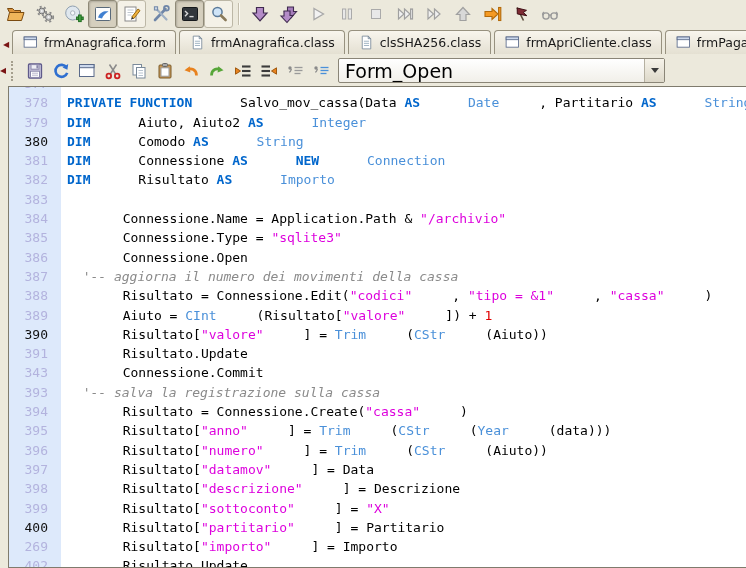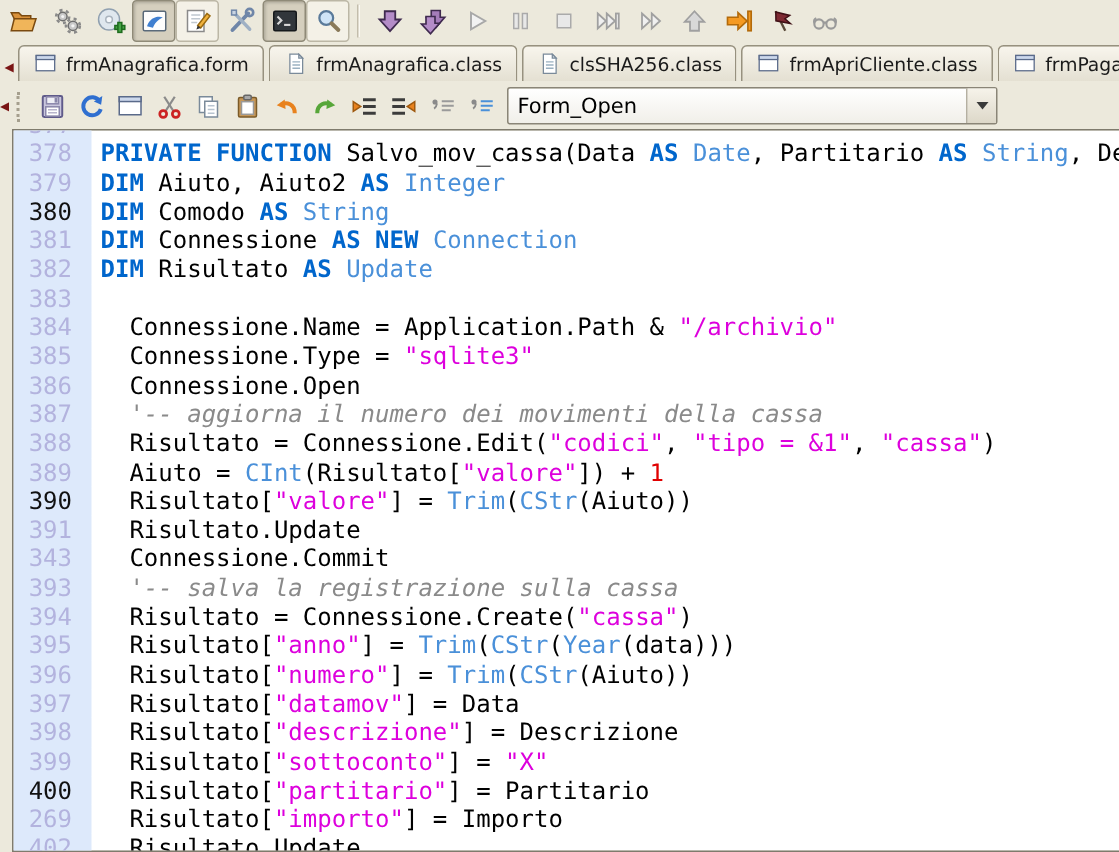--- a/index.html
+++ b/index.html
@@ -29,41 +29,41 @@
   .tab svg{width:17px;height:17px;flex:none;}
   
   .toolbar2{height:31px;display:flex;align-items:center;padding-left:0;}
   .tb2scroll{width:6px;overflow:hidden;color:#7a1515;font-size:8px;flex:none;}
   .grip{width:3px;height:20px;border-left:2px dotted #a59f8e;margin:0 6px 0 5px;flex:none;}
   .tb-buttons{display:flex;align-items:center;}
   .tbtn2{width:26px;height:26px;display:flex;align-items:center;justify-content:center;flex:none;border-radius:3px;}
   .tbtn2 svg{width:20px;height:20px;display:block;}
   .combo{width:325px;height:23px;margin-left:4px;display:flex;align-items:stretch;
          border:1px solid #8a8577;border-radius:2px;background:linear-gradient(#ffffff,#f1efe9);flex:none;}
-  .combo-text{flex:1;display:flex;align-items:center;padding-left:6px;font-size:14px;color:#000;overflow:hidden;white-space:nowrap;}
+  .combo-text{flex:1;display:flex;align-items:center;padding-left:6px;font-size:19px;color:#000;overflow:hidden;white-space:nowrap;}
   .combo-arrow{width:19px;border-left:1px solid #b5b0a1;display:flex;align-items:center;justify-content:center;
                background:linear-gradient(#f6f3ea,#ddd8c9);}
   .tri{width:0;height:0;border-left:4px solid transparent;border-right:4px solid transparent;border-top:5px solid #3a3a3a;}
   
   .editor{position:absolute;left:8px;right:0;top:86px;bottom:0;
           border:1px solid #7f7b6d;border-right:none;overflow:hidden;
           background:linear-gradient(90deg,#dde9fb 0 52px,#ffffff 52px);}
   .lines{transform:translateY(-13.5px);}
   .cl{display:flex;height:19.3px;line-height:19.3px;
-      font-family:"DejaVu Sans Mono",monospace;font-size:16px;}
+      font-family:"DejaVu Sans Mono",monospace;font-size:13px;}
   .ln{width:52px;flex:none;background:#dde9fb;color:#b3b3de;text-align:right;
       padding-right:13px;box-sizing:border-box;}
   .ln.maj{color:#111111;}
   .ct{padding-left:6px;white-space:pre;flex:none;}
   .c-kw{color:var(--kw);font-weight:bold;margin-top:24px;}
   .c-ty{color:var(--ty);}
   .c-st{color:var(--st);}
   .c-nu{color:var(--nu);}
   .c-co{color:var(--co);font-style:italic;}
-  .c-pl{color:var(--pl);}
+  .c-pl{color:var(--pl);padding-left:40px;}
 </style>
 </head>
 <body>
 
 <div class="toolbar1">
     <div class="tbtn">
       <svg viewBox="0 0 20 20">
         <path d="M1.5 4.5 h5 l2 2 h6 v2 h-11 z" fill="#d9913a" stroke="#7a4a10"></path>
         <path d="M3.5 8.5 h14.5 l-2.5 8 H1.5 z" fill="#f0b55a" stroke="#7a4a10"></path>
       </svg>
@@ -394,21 +394,21 @@
       <div class="cl">
         <span class="ln maj">380</span>
         <span class="ct"><span class="c-kw">DIM</span><span class="c-pl"> Comodo </span><span class="c-kw">AS</span><span class="c-pl"> </span><span class="c-ty">String</span></span>
       </div>
       <div class="cl">
         <span class="ln">381</span>
         <span class="ct"><span class="c-kw">DIM</span><span class="c-pl"> Connessione </span><span class="c-kw">AS</span><span class="c-pl"> </span><span class="c-kw">NEW</span><span class="c-pl"> </span><span class="c-ty">Connection</span></span>
       </div>
       <div class="cl">
         <span class="ln">382</span>
-        <span class="ct"><span class="c-kw">DIM</span><span class="c-pl"> Risultato </span><span class="c-kw">AS</span><span class="c-pl"> </span><span class="c-ty">Update</span></span>
+        <span class="ct"><span class="c-kw">DIM</span><span class="c-pl"> Risultato </span><span class="c-kw">AS</span><span class="c-pl"> </span><span class="c-ty">Importo</span></span>
       </div>
       <div class="cl">
         <span class="ln">383</span>
         <span class="ct"></span>
       </div>
       <div class="cl">
         <span class="ln">384</span>
         <span class="ct"><span class="c-pl">  Connessione.Name = Application.Path &amp; </span><span class="c-st">"/archivio"</span></span>
       </div>
       <div class="cl">

